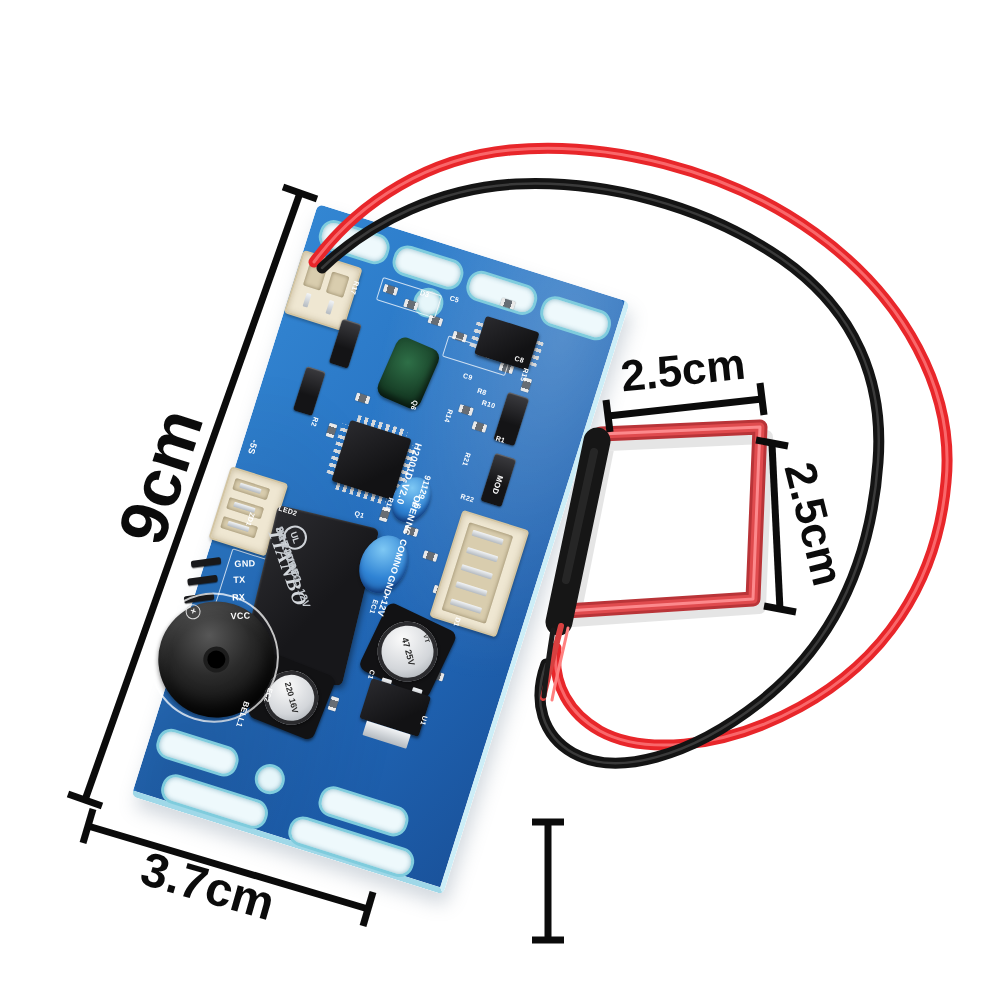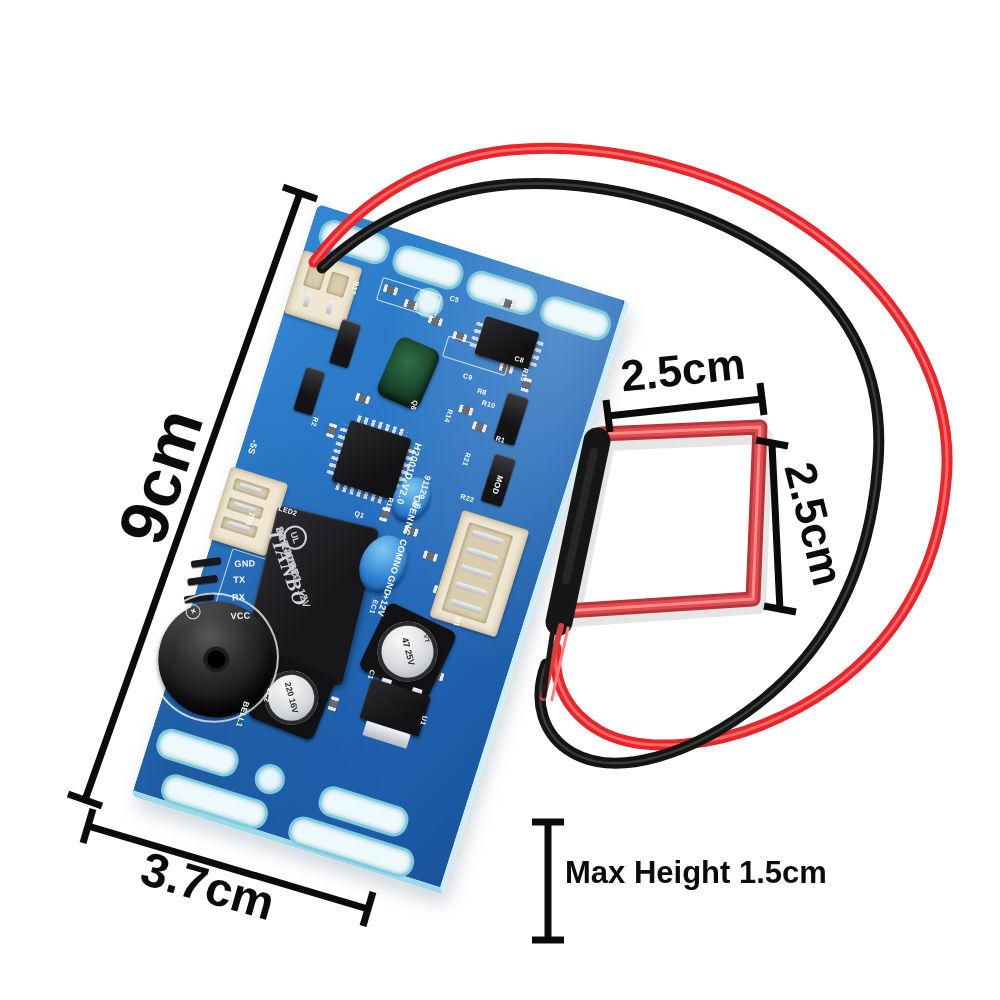--- a/index.html
+++ b/index.html
@@ -294,14 +294,13 @@
       <line x1="548" y1="822" x2="548" y2="940"></line>
       <line x1="532" y1="822" x2="564" y2="822"></line>
       <line x1="532" y1="940" x2="564" y2="940"></line>
     </g>
   </svg>
 
   <div class="ann ann-9cm">9cm</div>
   <div class="ann ann-37">3.7cm</div>
   <div class="ann ann-25t">2.5cm</div>
   <div class="ann ann-25r">2.5cm</div>
-  <div class="ann ann-mh">Max Height 1.5cm</div>
 </div>
 
 </body></html>

